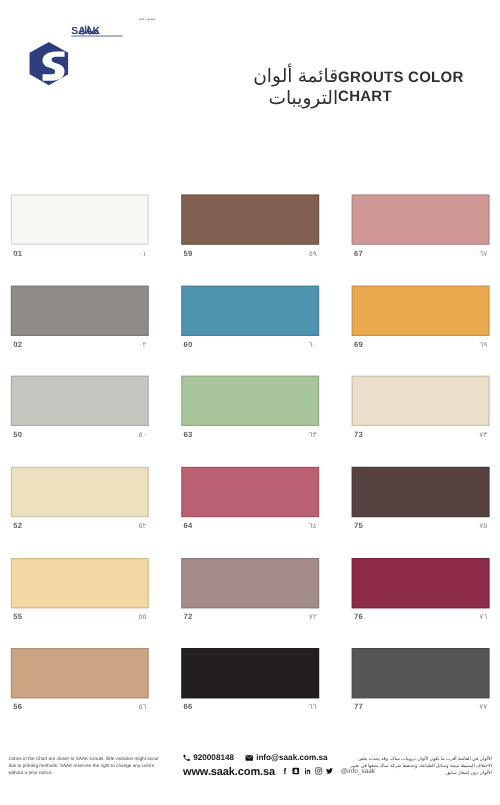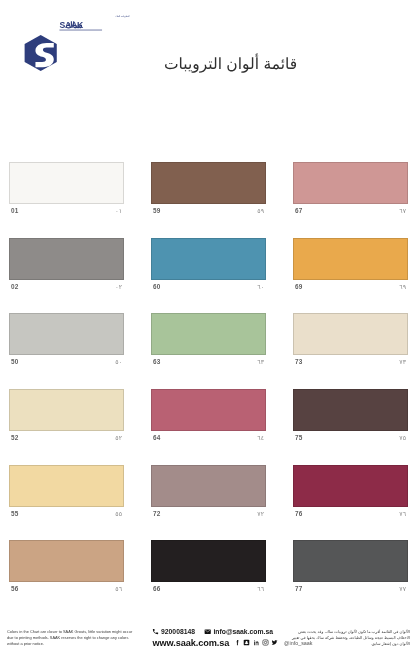--- a/index.html
+++ b/index.html
@@ -248,20 +248,21 @@
         <rect x="2" y="46" width="196" height="3" fill="#2e3d7c"></rect>
       </svg>
 
       <svg class="logo-tagline" viewBox="0 0 180 18">
         <text x="90" y="14" text-anchor="middle" font-family="Liberation Sans, sans-serif" font-size="11" fill="#2e3d7c" letter-spacing="4" direction="rtl">كيماويات البناء</text>
       </svg>
     </div>
 
     <div class="title-block">
       <div class="title-ar">قائمة ألوان الترويبات</div>
+      <div class="title-en">GROUTS COLOR CHART</div>
     </div>
   </div>
 
   <div class="grid" id="swatch-grid">
       <div class="cell">
         <div class="chip" style="background: rgb(248, 247, 244);"></div>
         <div class="codes">
           <span class="code-en">01</span>
           <span class="code-ar">٠١</span>
         </div>

